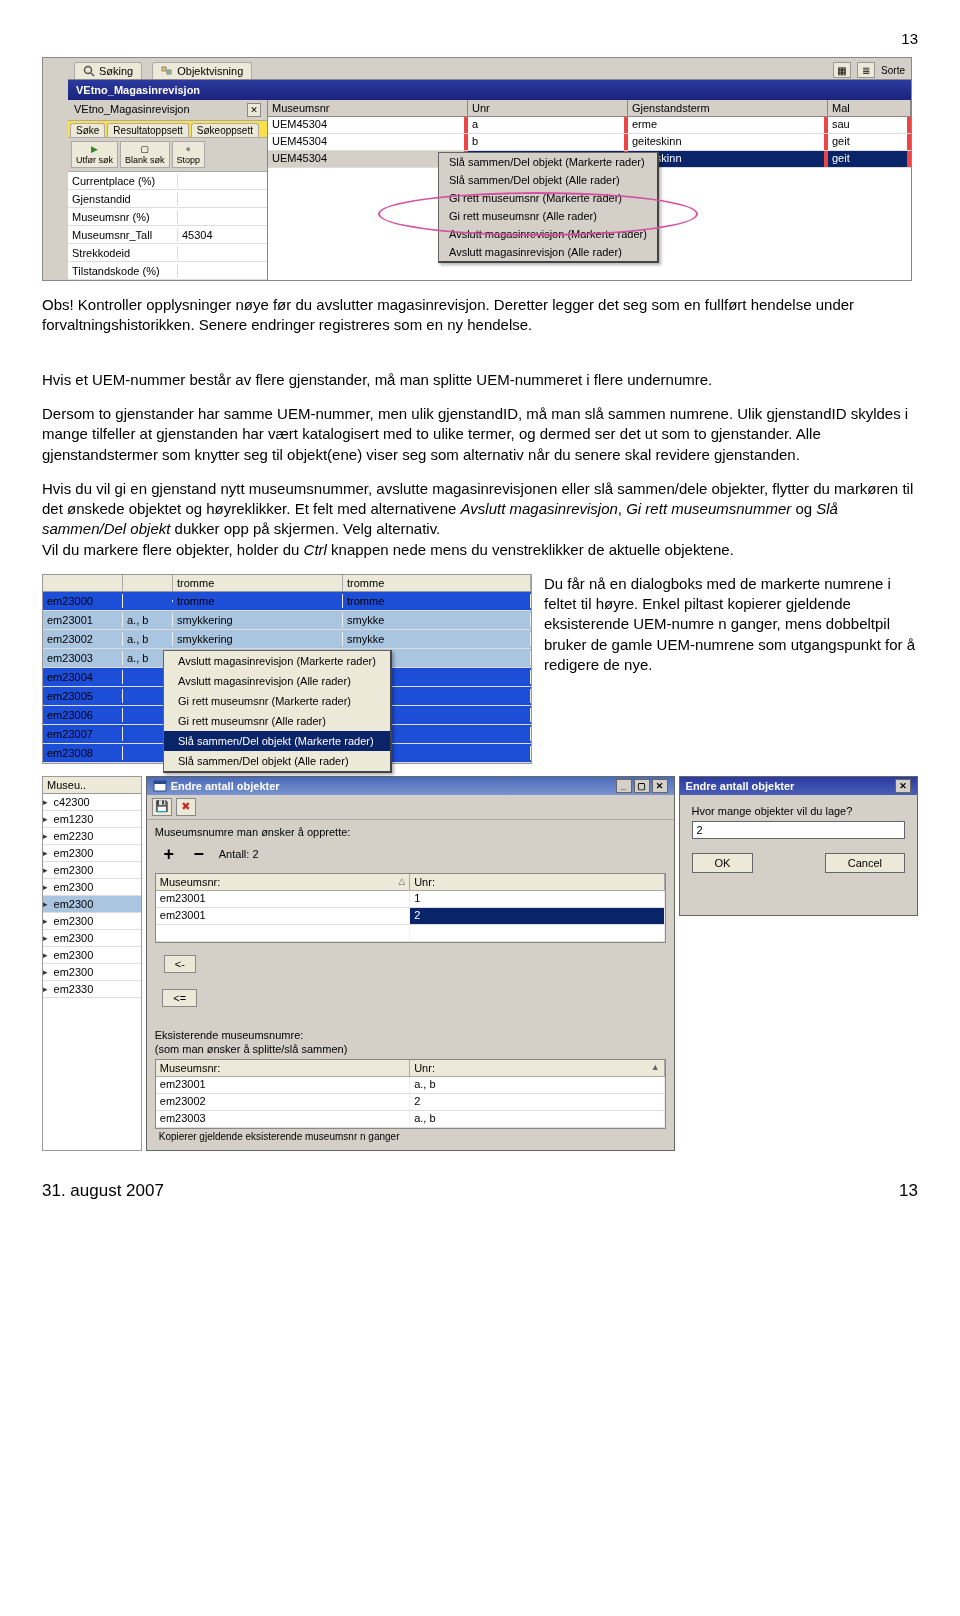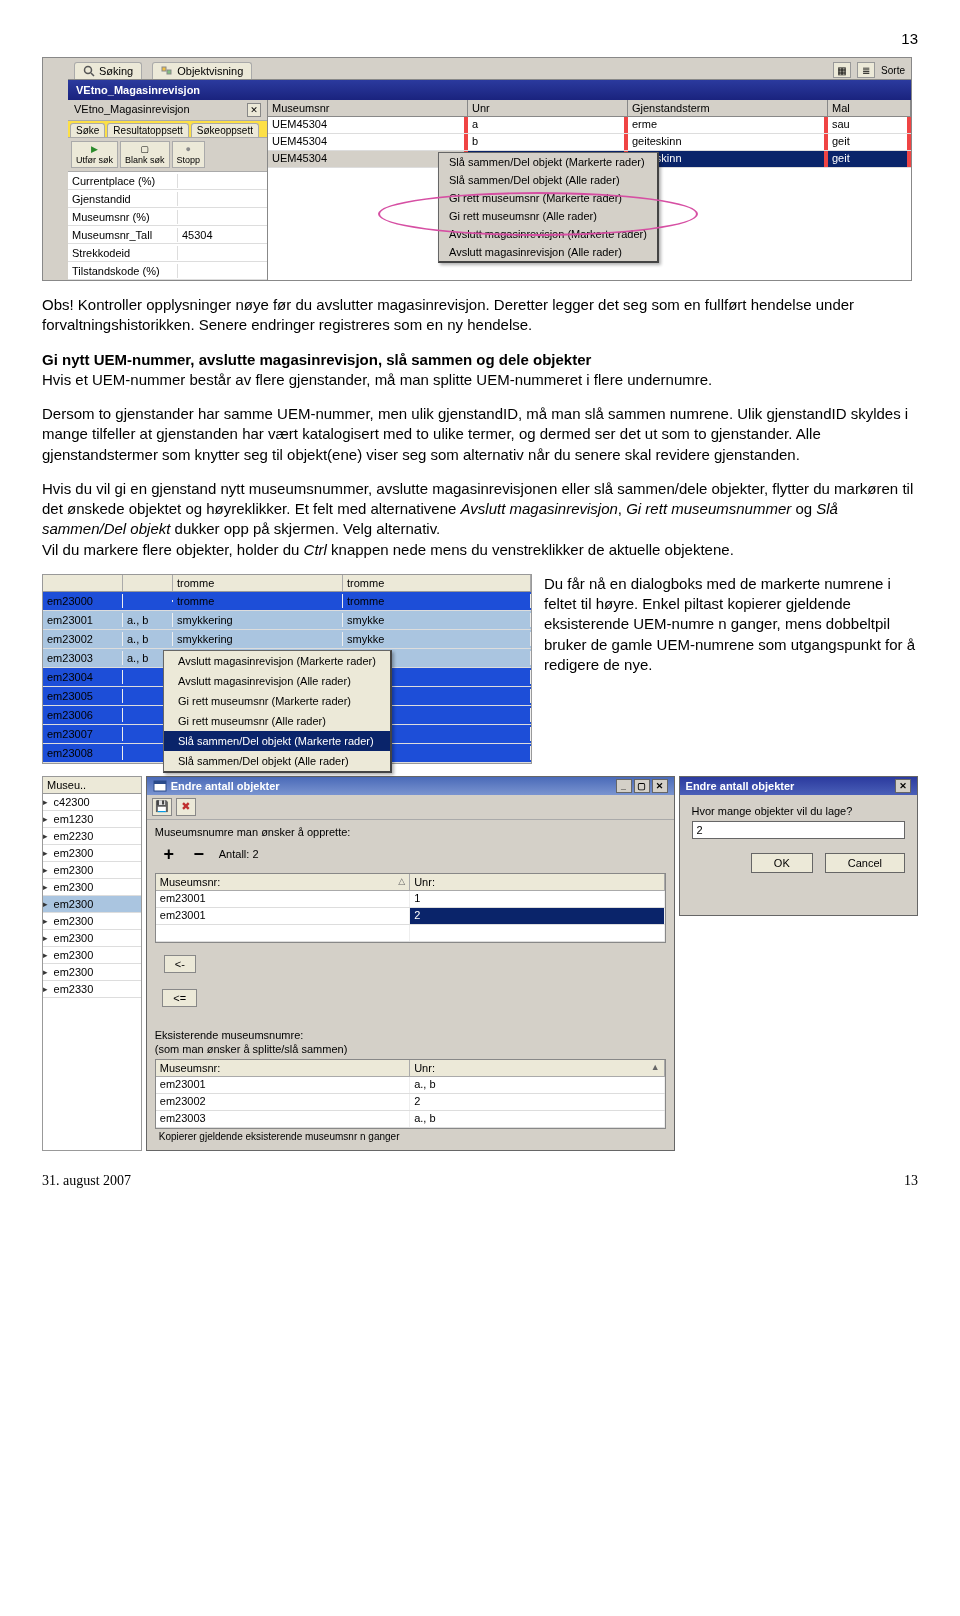--- a/index.html
+++ b/index.html
@@ -86,24 +86,24 @@
   .mg-sort { font-size:9px; color:#666; }
   .mg-row { display:flex; border-bottom:1px solid #ddd; height:17px; }
   .mg-cell { border-right:1px solid #eee; padding:1px 4px; flex:1; }
   .mg-cell.hi { background:#0a246a; color:#fff; }
   .transfer-btn { border:1px solid #888; background:#ece9d8; padding:2px 10px; display:inline-block; margin:4px auto; }
   .transfer-col { width:50px; display:flex; flex-direction:column; align-items:center; justify-content:flex-end; gap:8px; padding-bottom:10px; }
   .copy-note { font-size:10px; padding:2px 4px; }
   .shot3-right { width:240px; background:#d4d0c8; border:1px solid #666; height:140px; position:relative; }
   .dlg-body { padding:10px 12px; }
   .dlg-input { background:#fff; border:1px solid #666; width:100%; padding:2px 4px; margin-top:4px; }
-  .dlg-btns { display:flex; gap:12px; justify-content:flex-end; margin-top:14px; }
+  .dlg-btns { display:flex; gap:12px; justify-content:space-between; margin-top:14px; }
   .dlg-btn { border:1px solid #666; background:#ece9d8; padding:3px 22px; }
   
-  .footer { display:flex; justify-content:space-between; font-size:14px; margin-top:22px;font-family:Liberation Serif, serif; }
+  .footer { display:flex; justify-content:space-between; font-size:17px; margin-top:30px; }
 </style>
 </head>
 <body>
 
 <div class="page">
   <div class="page-num-top">13</div>
 
   <div class="shot shot1" style="position:relative;padding-left:25px;">
     <div class="shot1-tabs" style="position:relative;">
       <span class="tab-btn">
@@ -213,21 +213,21 @@
           <div class="cm-item">Avslutt magasinrevisjon  (Alle rader)</div>
         </div>
         <div class="oval" style="left:110px; top:92px; width:320px; height:44px;"></div>
       </div>
     </div>
   </div>
 
   <div class="body-text">
     <p>Obs! Kontroller opplysninger nøye før du avslutter magasinrevisjon. Deretter legger det seg som en fullført hendelse under forvaltningshistorikken. Senere endringer registreres som en ny hendelse.</p>
     <p>
-      <span class="subhead">Gi nytt UEM-nummer, avslutte magasinrevisjon, slå sammen og dele objekter</span><br>
+      <br>
       <span>Hvis et UEM-nummer består av flere gjenstander, må man splitte UEM-nummeret i flere undernumre.</span>
     </p>
     <p>Dersom to gjenstander har samme UEM-nummer, men ulik gjenstandID, må man slå sammen numrene. Ulik gjenstandID skyldes i mange tilfeller at gjenstanden har vært katalogisert med to ulike termer, og dermed ser det ut som to gjenstander. Alle gjenstandstermer som knytter seg til objekt(ene) viser seg som alternativ når du senere skal revidere gjenstanden.</p>
     <p>
       <span>Hvis du vil gi en gjenstand nytt museumsnummer, avslutte magasinrevisjonen eller slå sammen/dele objekter, flytter du markøren til det ønskede objektet og høyreklikker. Et felt med alternativene </span>
       <span class="italic">Avslutt magasinrevisjon</span><span>, </span>
       <span class="italic">Gi rett museumsnummer</span><span> og </span>
       <span class="italic">Slå sammen/Del objekt</span><span> dukker opp på skjermen. Velg alternativ.</span><br>
       <span>Vil du markere flere objekter, holder du </span><span class="italic">Ctrl</span><span> knappen nede mens du venstreklikker de aktuelle objektene.</span>
     </p>

